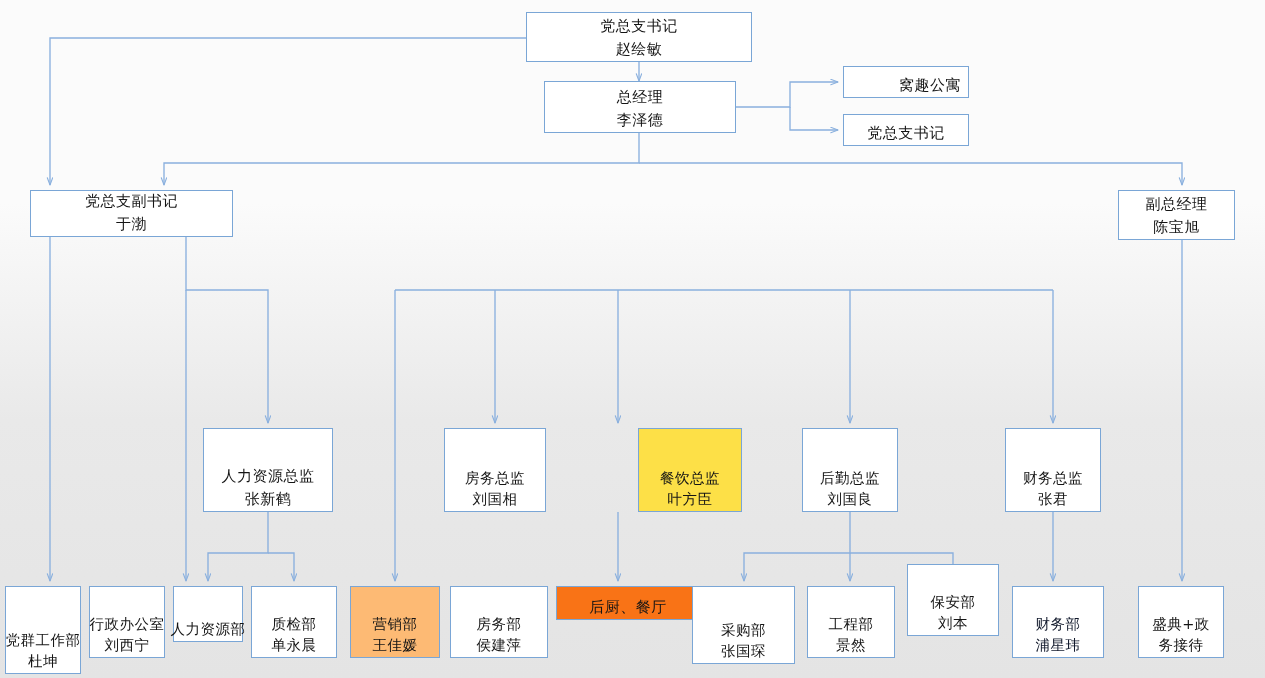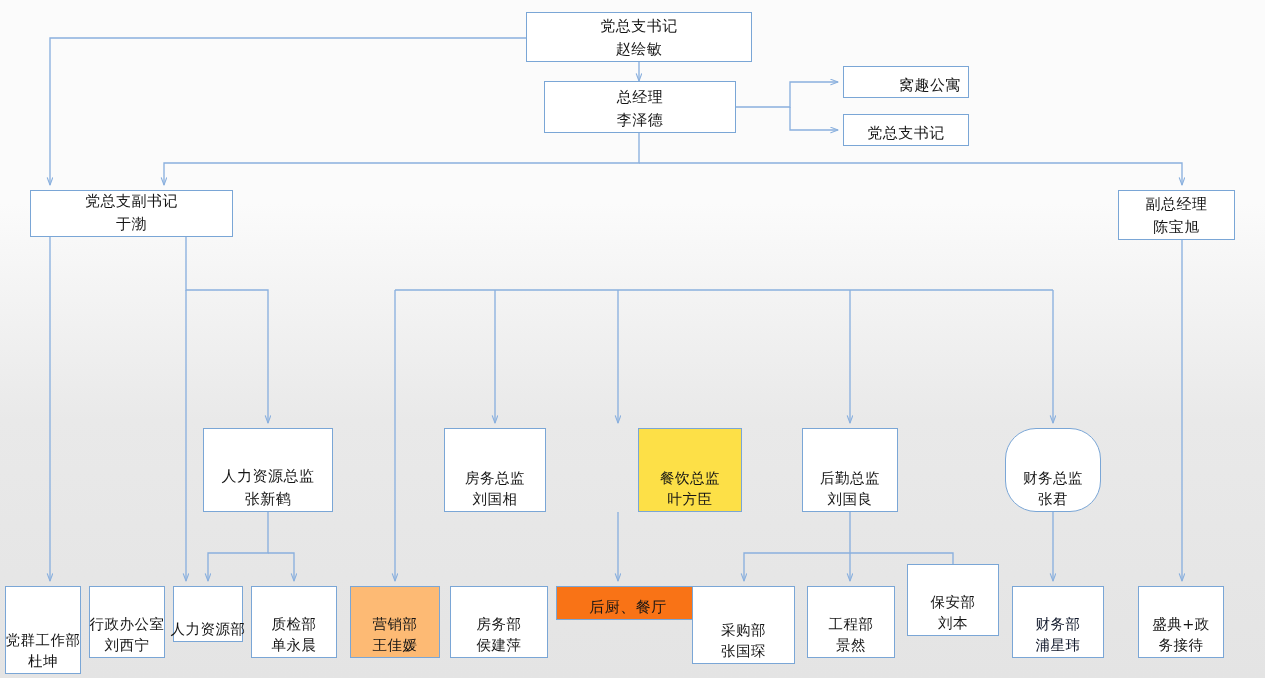--- a/index.html
+++ b/index.html
@@ -124,21 +124,21 @@
         <span class="ln">刘国相</span>
       </div>
       <div class="node small" style="left: 598px; top: 428px; width: 104px; height: 84px; border-color: rgb(122, 166, 214); background: #fde047; color: rgb(21, 21, 21); margin-left: 40px;">
         <span class="ln">餐饮总监</span>
         <span class="ln">叶方臣</span>
       </div>
       <div class="node small" style="left: 802px; top: 428px; width: 96px; height: 84px; border-color: rgb(122, 166, 214); background: rgb(255, 255, 255); color: rgb(21, 21, 21);">
         <span class="ln">后勤总监</span>
         <span class="ln">刘国良</span>
       </div>
-      <div class="node small" style="left: 1005px; top: 428px; width: 96px; height: 84px; border-color: rgb(122, 166, 214); background: rgb(255, 255, 255); color: rgb(21, 21, 21); border-radius: 31px;">
+      <div class="node small" style="left: 1005px; top: 428px; width: 96px; height: 84px; border-color: rgb(122, 166, 214); background: rgb(255, 255, 255); color: rgb(21, 21, 21);">
         <span class="ln">财务总监</span>
         <span class="ln">张君</span>
       </div>
       <div class="node small leaf" style="left: 5px; top: 586px; width: 76px; height: 88px; border-color: rgb(122, 166, 214); background: rgb(255, 255, 255); color: rgb(21, 21, 21);">
         <span class="ln">党群工作部</span>
         <span class="ln">杜坤</span>
       </div>
       <div class="node small leaf" style="left: 89px; top: 586px; width: 76px; height: 72px; border-color: rgb(122, 166, 214); background: rgb(255, 255, 255); color: rgb(21, 21, 21);">
         <span class="ln">行政办公室</span>
         <span class="ln">刘西宁</span>

